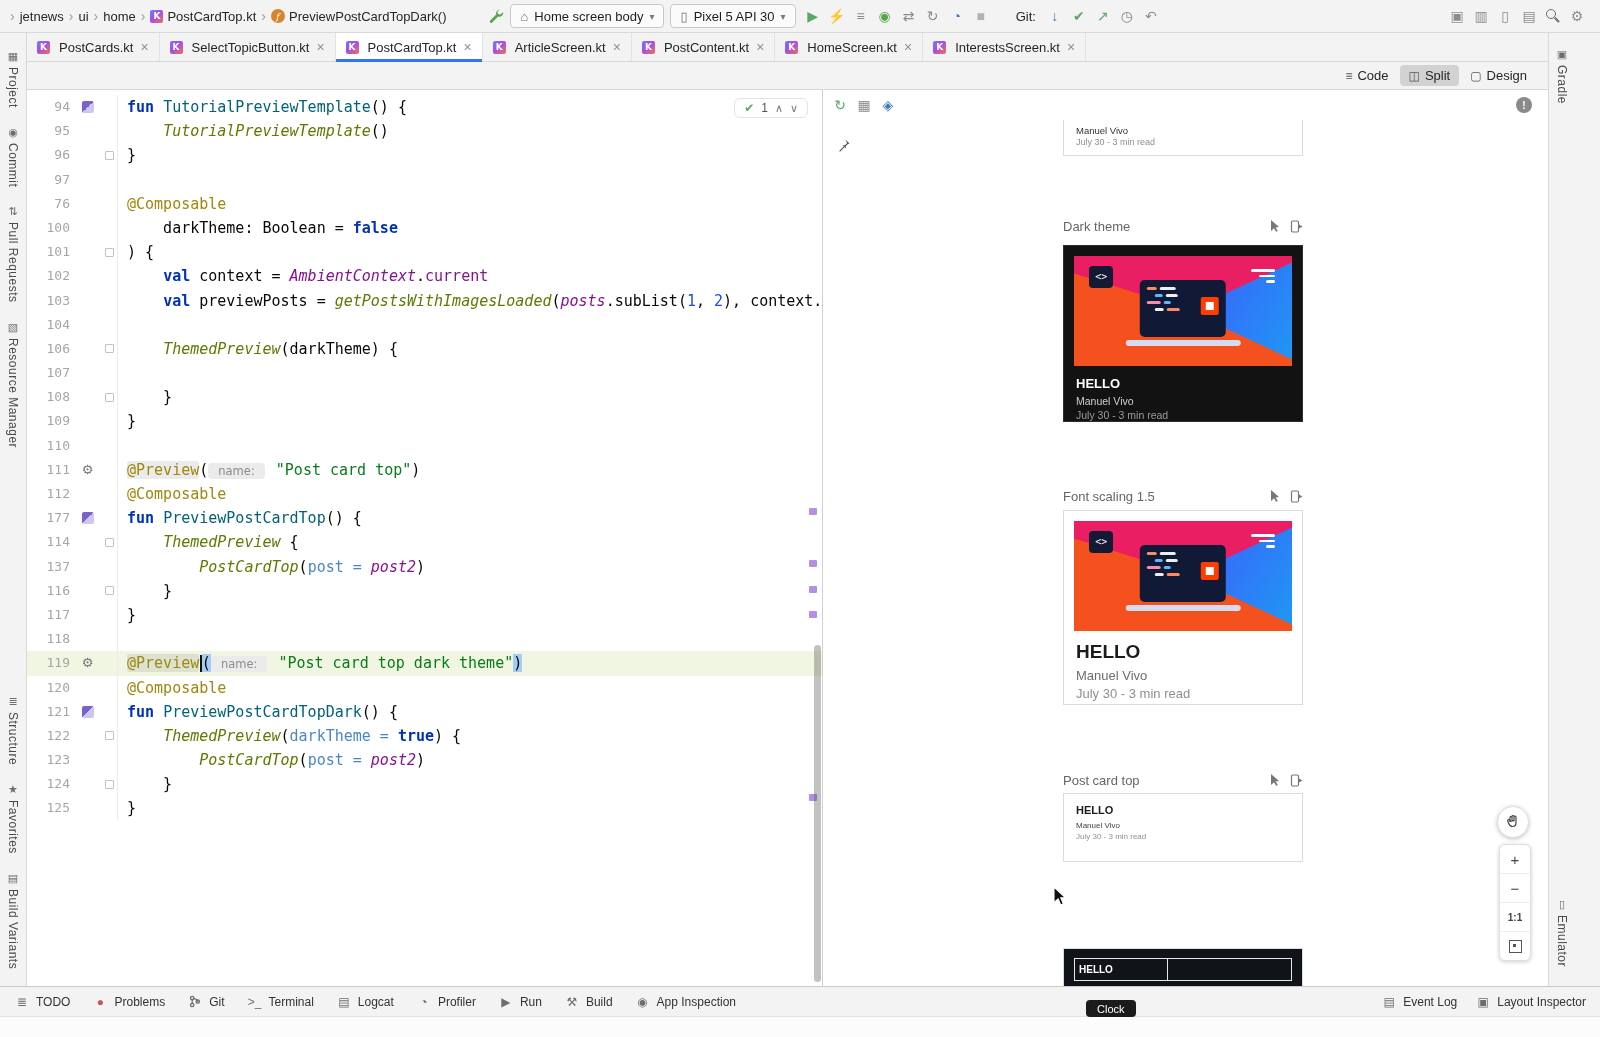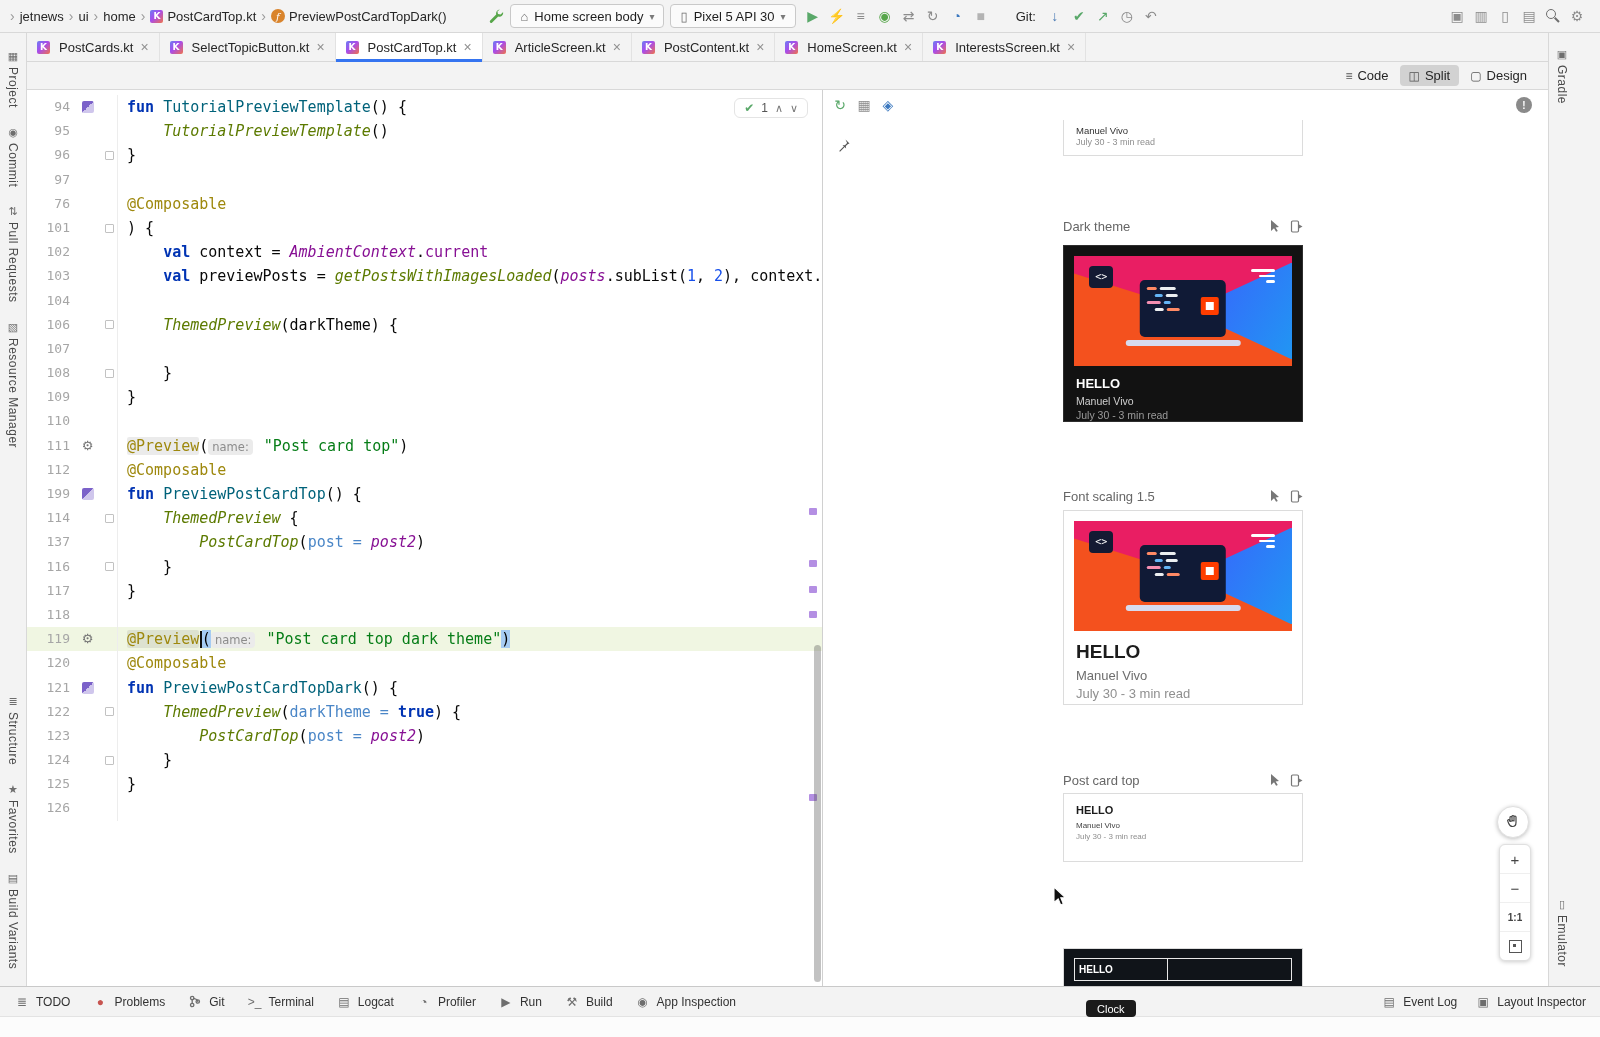--- a/index.html
+++ b/index.html
@@ -78,21 +78,21 @@
   .tk-fn{color:#00627A;}
   .tk-cfn{color:#5C7A00;font-style:italic;}
   .tk-ann{color:#9E880D;}
   .tk-annu{color:#9E880D;background:rgba(0,0,0,0.08);border-radius:2px;}
   .tk-str{color:#067D17;}
   .tk-num{color:#1750EB;}
   .tk-obj{color:#871094;font-style:italic;}
   .tk-prop{color:#871094;}
   .tk-narg{color:#4A86C7;}
   .tk-pl{color:#080808;}
-  .tk-hint{background:#EBEBEB;color:#8C8C8C;border-radius:4px;padding:1px 4px;margin-right:2px;
+  .tk-hint{background:#EBEBEB;color:#8C8C8C;border-radius:4px;padding:1px 10px;margin-right:2px;
            font-size:11.5px;font-family:"DejaVu Sans",sans-serif;}
   .tk-phl{background:#A6CCF3;color:#000;}
   .caret{display:inline-block;width:1.6px;height:17px;background:#111;vertical-align:middle;margin-left:1px;}
   .insp-widget{position:absolute;right:14px;top:8px;display:flex;align-items:center;gap:7px;
                background:rgba(255,255,255,.92);border:1px solid #E4E4E4;border-radius:6px;
                padding:2px 9px;font-size:12px;color:#555;}
   .insp-check{color:#59A869;}
   .insp-nav{color:#777;font-size:11px;}
   .stripe-mark{position:absolute;right:5px;width:8px;height:7px;background:#B48FE3;border-radius:1px;}
   .scroll-thumb{position:absolute;right:1px;width:7px;border-radius:4px;background:rgba(80,80,80,.35);}
@@ -361,45 +361,45 @@
       </div>
   </div>
 
   <div class="editor">
     <div class="code-wrap">
         <div class="code-line"><span class="ln">94</span><span class="gut"><span class="g-run"></span></span><span class="fold"></span><span class="code"><span class="tk-kw">fun</span><span class="tk-pl"> </span><span class="tk-fn">TutorialPreviewTemplate</span><span class="tk-pl">() {</span></span></div>
         <div class="code-line"><span class="ln">95</span><span class="gut"></span><span class="fold"></span><span class="code"><span class="tk-pl">    </span><span class="tk-cfn">TutorialPreviewTemplate</span><span class="tk-pl">()</span></span></div>
         <div class="code-line"><span class="ln">96</span><span class="gut"></span><span class="fold"><span class="fold-box"></span></span><span class="code"><span class="tk-pl">}</span></span></div>
         <div class="code-line"><span class="ln">97</span><span class="gut"></span><span class="fold"></span><span class="code"></span></div>
         <div class="code-line"><span class="ln">76</span><span class="gut"></span><span class="fold"></span><span class="code"><span class="tk-ann">@Composable</span></span></div>
+        <div class="code-line"><span class="ln">100</span><span class="gut"></span><span class="fold"></span><span class="code"><span class="tk-pl">    darkTheme: Boolean = </span><span class="tk-kw">false</span></span></div>
         <div class="code-line"><span class="ln">101</span><span class="gut"></span><span class="fold"><span class="fold-box"></span></span><span class="code"><span class="tk-pl">) {</span></span></div>
         <div class="code-line"><span class="ln">102</span><span class="gut"></span><span class="fold"></span><span class="code"><span class="tk-pl">    </span><span class="tk-kw">val</span><span class="tk-pl"> context = </span><span class="tk-obj">AmbientContext</span><span class="tk-pl">.</span><span class="tk-prop">current</span></span></div>
         <div class="code-line"><span class="ln">103</span><span class="gut"></span><span class="fold"></span><span class="code"><span class="tk-pl">    </span><span class="tk-kw">val</span><span class="tk-pl"> previewPosts = </span><span class="tk-cfn">getPostsWithImagesLoaded</span><span class="tk-pl">(</span><span class="tk-obj">posts</span><span class="tk-pl">.subList(</span><span class="tk-num">1</span><span class="tk-pl">, </span><span class="tk-num">2</span><span class="tk-pl">), context.re</span></span></div>
         <div class="code-line"><span class="ln">104</span><span class="gut"></span><span class="fold"></span></div>
         <div class="code-line"><span class="ln">106</span><span class="gut"></span><span class="fold"><span class="fold-box"></span></span><span class="code"><span class="tk-pl">    </span><span class="tk-cfn">ThemedPreview</span><span class="tk-pl">(darkTheme) {</span></span></div>
         <div class="code-line"><span class="ln">107</span><span class="gut"></span><span class="fold"></span></div>
         <div class="code-line"><span class="ln">108</span><span class="gut"></span><span class="fold"><span class="fold-box"></span></span><span class="code"><span class="tk-pl">    }</span></span></div>
         <div class="code-line"><span class="ln">109</span><span class="gut"></span><span class="fold"></span><span class="code"><span class="tk-pl">}</span></span></div>
         <div class="code-line"><span class="ln">110</span><span class="gut"></span><span class="fold"></span><span class="code"></span></div>
         <div class="code-line"><span class="ln">111</span><span class="gut"><span class="g-gear">⚙</span></span><span class="fold"></span><span class="code"><span class="tk-annu">@Preview</span><span class="tk-pl">(</span><span class="tk-hint">name:</span><span class="tk-pl"> </span><span class="tk-str">"Post card top"</span><span class="tk-pl">)</span></span></div>
         <div class="code-line"><span class="ln">112</span><span class="gut"></span><span class="fold"></span><span class="code"><span class="tk-ann">@Composable</span></span></div>
-        <div class="code-line"><span class="ln">199</span><span class="gut"><span class="g-run"></span></span><span class="fold"></span><span class="code"><span class="tk-kw">fun</span><span class="tk-pl"> </span><span class="tk-fn">PreviewPostCardTop</span><span class="tk-pl">() {</span></span></div>
+        <div class="code-line"><span class="ln">177</span><span class="gut"><span class="g-run"></span></span><span class="fold"></span><span class="code"><span class="tk-kw">fun</span><span class="tk-pl"> </span><span class="tk-fn">PreviewPostCardTop</span><span class="tk-pl">() {</span></span></div>
         <div class="code-line"><span class="ln">114</span><span class="gut"></span><span class="fold"><span class="fold-box"></span></span><span class="code"><span class="tk-pl">    </span><span class="tk-cfn">ThemedPreview</span><span class="tk-pl"> {</span></span></div>
         <div class="code-line"><span class="ln">137</span><span class="gut"></span><span class="fold"></span><span class="code"><span class="tk-pl">        </span><span class="tk-cfn">PostCardTop</span><span class="tk-pl">(</span><span class="tk-narg">post = </span><span class="tk-obj">post2</span><span class="tk-pl">)</span></span></div>
         <div class="code-line"><span class="ln">116</span><span class="gut"></span><span class="fold"><span class="fold-box"></span></span><span class="code"><span class="tk-pl">    }</span></span></div>
         <div class="code-line"><span class="ln">117</span><span class="gut"></span><span class="fold"></span><span class="code"><span class="tk-pl">}</span></span></div>
         <div class="code-line"><span class="ln">118</span><span class="gut"></span><span class="fold"></span><span class="code"></span></div>
         <div class="code-line current-line"><span class="ln">119</span><span class="gut"><span class="g-gear">⚙</span></span><span class="fold"></span><span class="code"><span class="tk-annu">@Preview</span><span class="caret"></span><span class="tk-phl">(</span><span class="tk-hint">name:</span><span class="tk-pl"> </span><span class="tk-str">"Post card top dark theme"</span><span class="tk-phl">)</span></span></div>
         <div class="code-line"><span class="ln">120</span><span class="gut"></span><span class="fold"></span><span class="code"><span class="tk-ann">@Composable</span></span></div>
         <div class="code-line"><span class="ln">121</span><span class="gut"><span class="g-run"></span></span><span class="fold"></span><span class="code"><span class="tk-kw">fun</span><span class="tk-pl"> </span><span class="tk-fn">PreviewPostCardTopDark</span><span class="tk-pl">() {</span></span></div>
         <div class="code-line"><span class="ln">122</span><span class="gut"></span><span class="fold"><span class="fold-box"></span></span><span class="code"><span class="tk-pl">    </span><span class="tk-cfn">ThemedPreview</span><span class="tk-pl">(</span><span class="tk-narg">darkTheme = </span><span class="tk-kw">true</span><span class="tk-pl">) {</span></span></div>
         <div class="code-line"><span class="ln">123</span><span class="gut"></span><span class="fold"></span><span class="code"><span class="tk-pl">        </span><span class="tk-cfn">PostCardTop</span><span class="tk-pl">(</span><span class="tk-narg">post = </span><span class="tk-obj">post2</span><span class="tk-pl">)</span></span></div>
         <div class="code-line"><span class="ln">124</span><span class="gut"></span><span class="fold"><span class="fold-box"></span></span><span class="code"><span class="tk-pl">    }</span></span></div>
         <div class="code-line"><span class="ln">125</span><span class="gut"></span><span class="fold"></span><span class="code"><span class="tk-pl">}</span></span></div>
-        <div class="code-line"><span class="ln">126</span><span class="gut"></span><span class="fold"></span><span class="code"></span></div>
       </div>
     <div class="insp-widget">
       <span class="insp-check">✔</span>
       <span>1</span>
       <span class="insp-nav">∧</span>
       <span class="insp-nav">∨</span>
     </div>
     <div class="stripe-mark" style="top:418px"></div>
     <div class="stripe-mark" style="top:470px"></div>
     <div class="stripe-mark" style="top:496px"></div>

